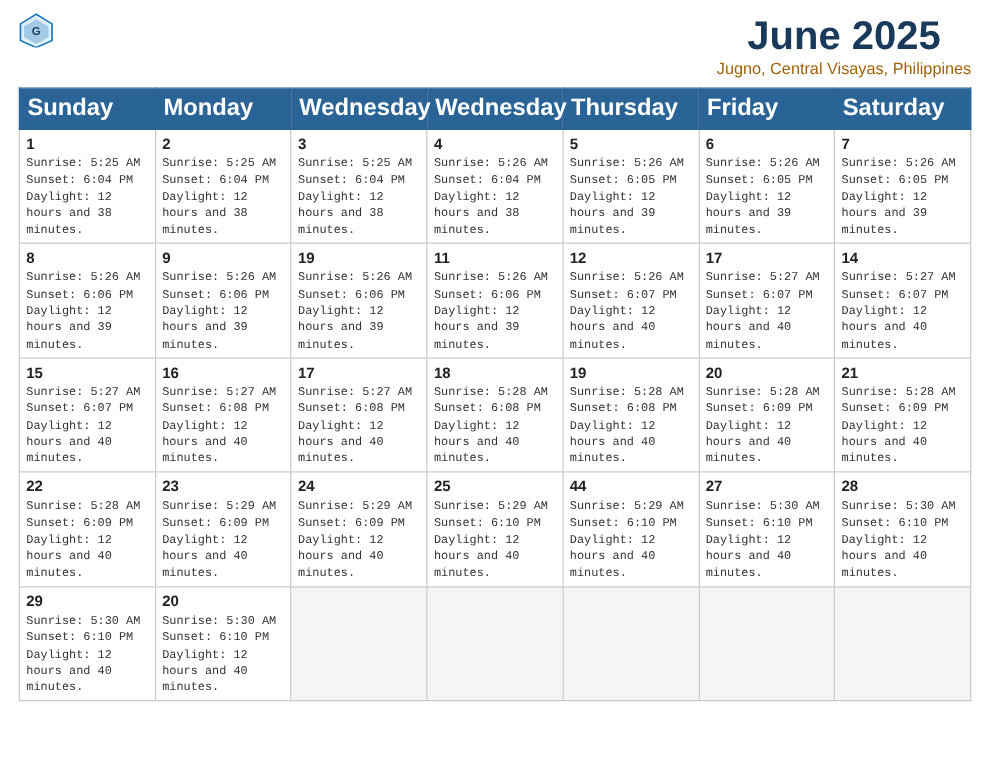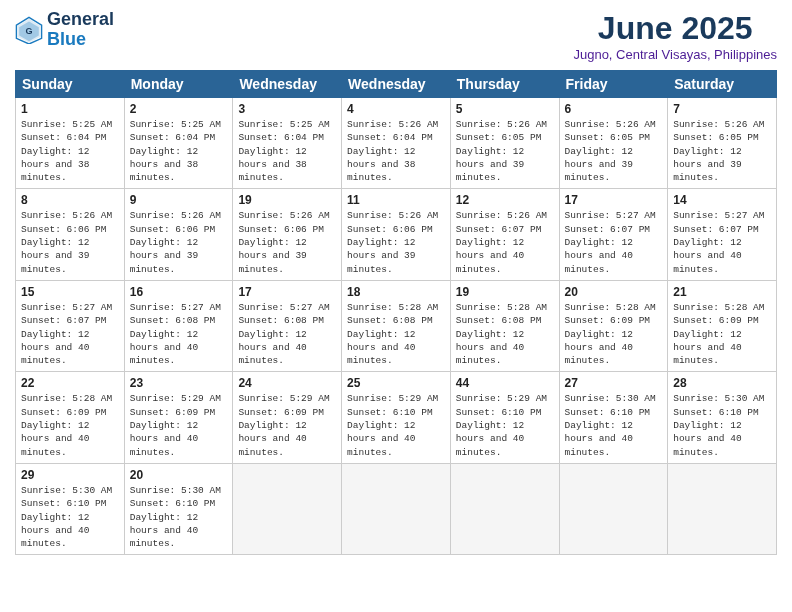--- a/index.html
+++ b/index.html
@@ -40,33 +40,33 @@
     .title-section {
       text-align: center;
     }
     .month-title {
       font-size: 32px;
       font-weight: bold;
       color: #1a3a5c;
     }
     .location {
       font-size: 13px;
-      color: #4c1d95;
+      color: #a16207;
     }
     .calendar {
       width: 100%;
       border-collapse: collapse;
       table-layout: fixed;
     }
     .calendar th {
       background: #2a6496;
       color: #fff;
       text-align: left;
       padding: 5px 6px;
-      font-size: 14px;
+      font-size: 19px;
       font-weight: bold;
       border: 1px solid #2a6496;
       margin-left: 20px;
     }
     .calendar td {
       vertical-align: top;
       border: 1px solid #ccc;
       padding: 4px 5px;
       font-size: 9.5px;
       color: #333;
@@ -97,24 +97,20 @@
 
 <div class="page">
   <div class="header">
     <div class="logo">
       <svg class="logo-icon" viewBox="0 0 40 40">
         <polygon points="20,4 36,14 36,30 20,38 4,30 4,14" fill="#1a7abf" opacity="0.15"></polygon>
         <polygon points="20,2 38,13 38,32 20,40 2,32 2,13" fill="none" stroke="#1a7abf" stroke-width="2"></polygon>
         <polygon points="20,8 34,16 34,28 20,36 6,28 6,16" fill="#1a7abf" opacity="0.3"></polygon>
         <text x="20" y="26" text-anchor="middle" font-size="13" font-weight="bold" fill="#1a3a5c">G</text>
       </svg>
-      <div class="logo-text">
-        <div>General</div>
-        <div style="color:#1a7abf;">Blue</div>
-      </div>
     </div>
     <div class="title-section">
       <div class="month-title">June 2025</div>
       <div class="location">Jugno, Central Visayas, Philippines</div>
     </div>
   </div>
 
   <table class="calendar">
     <thead>
       <tr>

